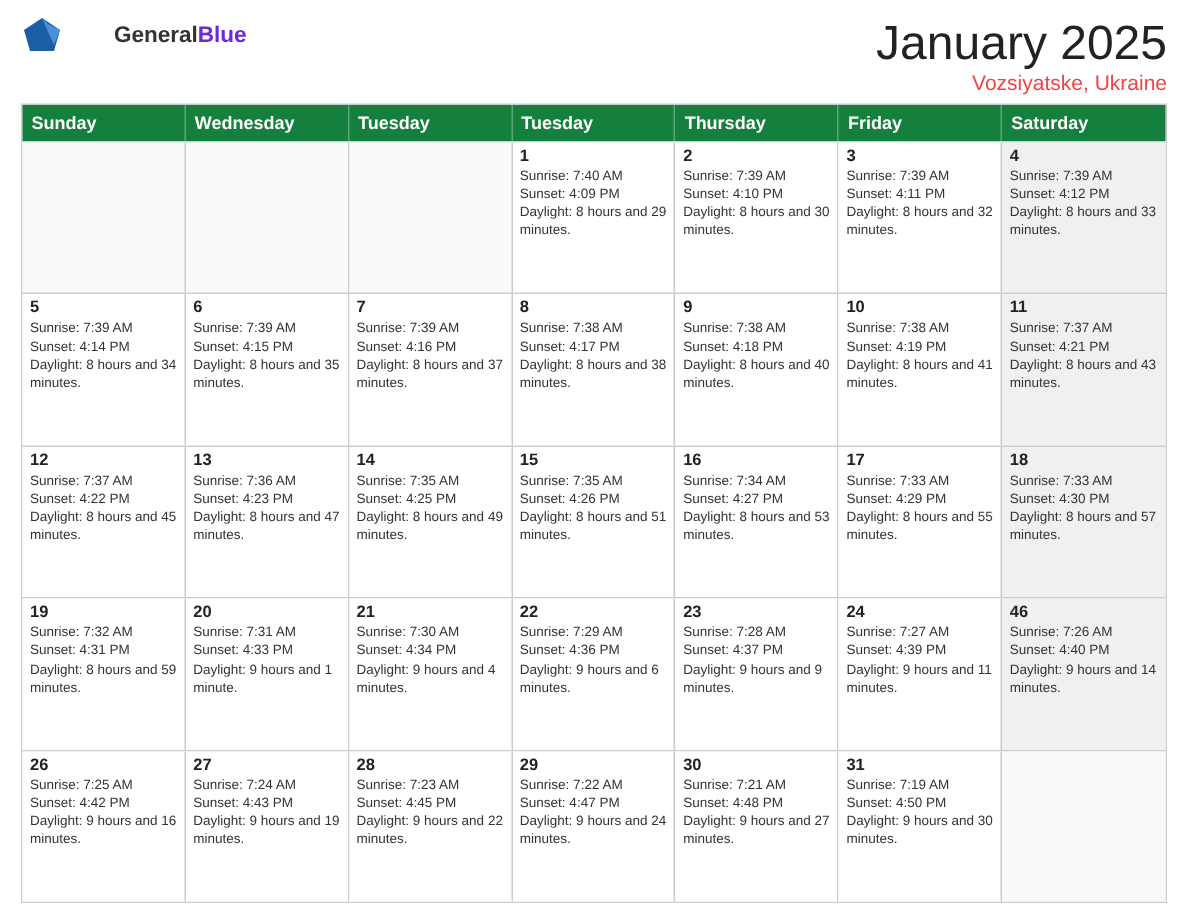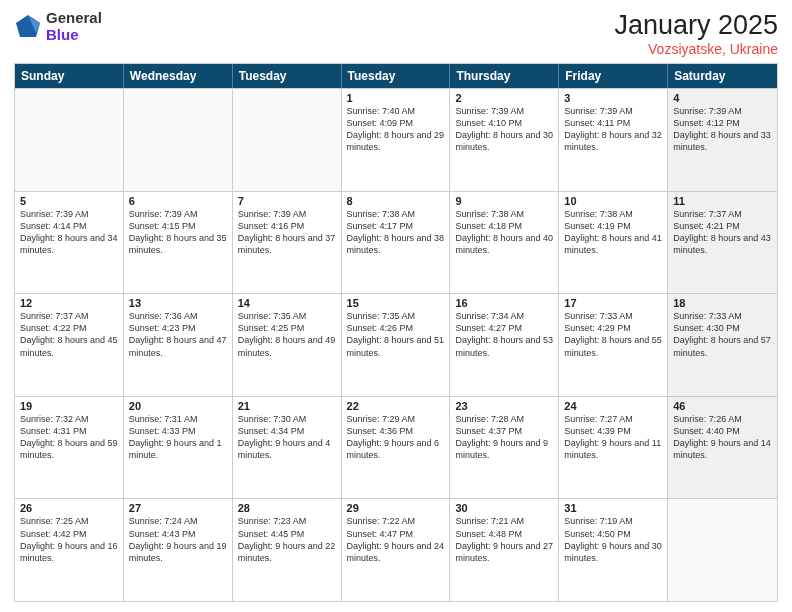--- a/index.html
+++ b/index.html
@@ -23,60 +23,61 @@
       align-items: flex-start;
       margin-bottom: 6px;
     }
     .logo {
       display: flex;
       align-items: center;
       gap: 4px;
     }
     .logo-text {
       display: flex;
-      flex-direction: column;
+      flex-direction: row;
       line-height: 1.1;
+      margin-left: 30px;
     }
     .logo-general {
       font-size: 15px;
       font-weight: bold;
       color: #333;
     }
     .logo-blue {
       font-size: 15px;
       font-weight: bold;
       color: #6d28d9;
     }
     .logo-icon {
       width: 28px;
       height: 28px;
     }
     .title-section {
       text-align: right;
     }
     .month-title {
-      font-size: 27px;
+      font-size: 32px;
       font-weight: normal;
       color: #222;
       margin-left: 39px;
     }
     .location {
       font-size: 14px;
       color: #ef4444;
     }
     .calendar {
       flex: 1;
       display: flex;
       flex-direction: column;
       border: 1px solid #ccc;
     }
     .cal-header-row {
       display: grid;
       grid-template-columns: repeat(7, 1fr);
-      background: #0c4a6e;
+      background: #15803d;
     }
     .cal-header-cell {
       color: #fff;
       font-size: 12px;
       font-weight: bold;
       padding: 5px 6px;
       text-align: left;
       border-right: 1px solid rgba(255,255,255,0.3);
     }
     .cal-header-cell:last-child { border-right: none; }

